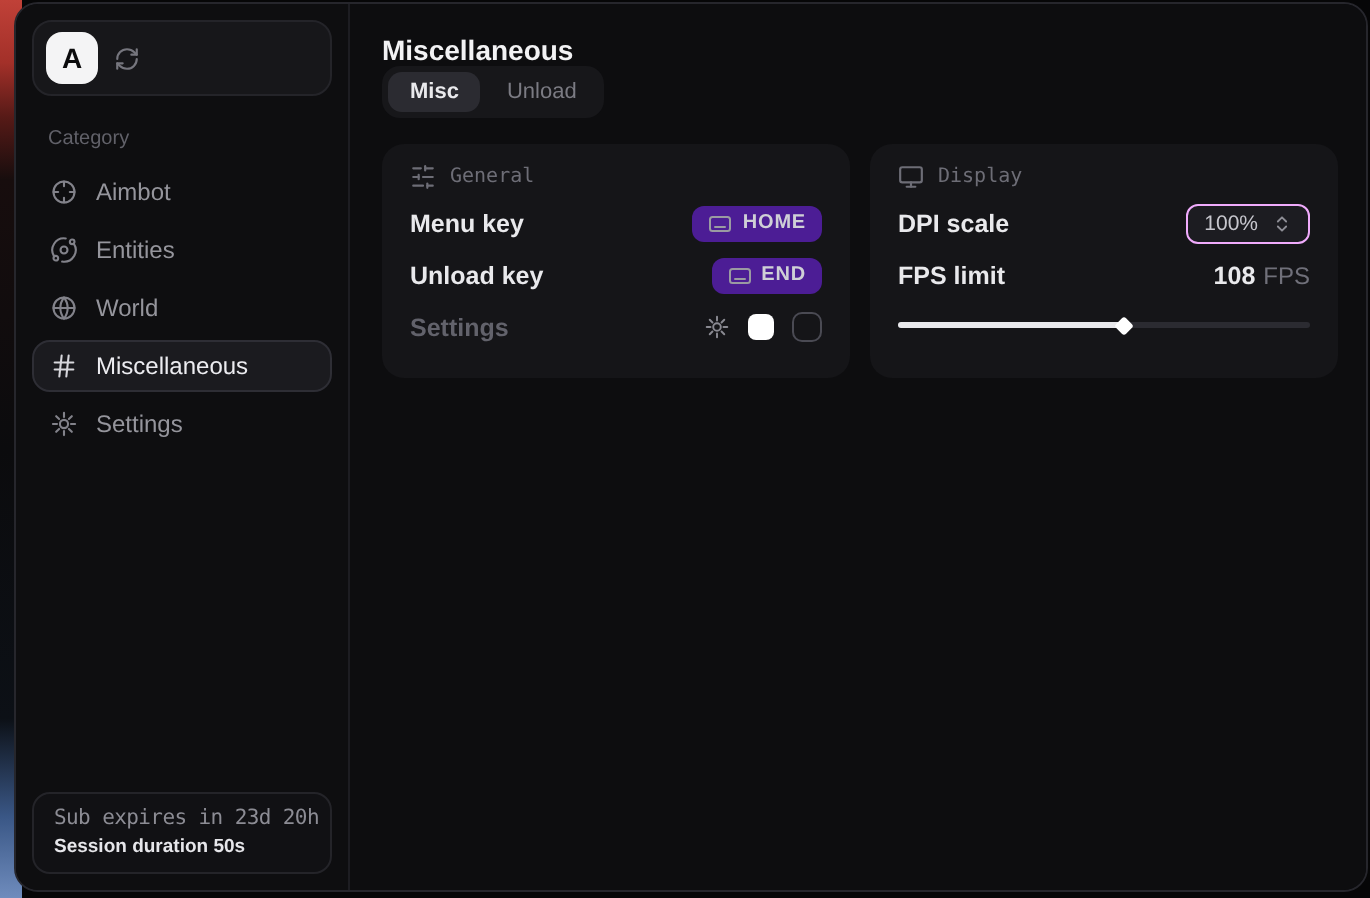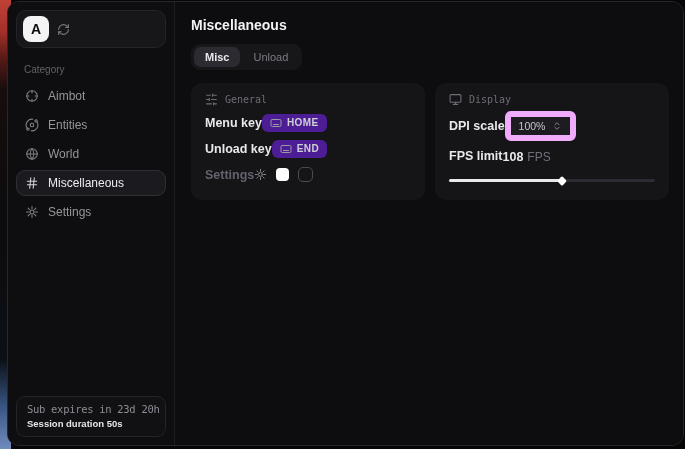--- a/index.html
+++ b/index.html
@@ -63,53 +63,53 @@
     font-family:"DejaVu Sans Mono", monospace;
     font-size:10.5px; color:#8c8c94; letter-spacing:-0.3px; white-space:nowrap;
   }
   .session-line { font-size:9.5px; font-weight:bold; color:#e6e6ea; margin-top:3px; }
 
   
   .main { flex:1; padding:15px 14px 0 16px; background:#0d0d0f; }
   .main-title { font-size:14px; font-weight:bold; color:#f2f2f4; }
   .tabs {
     display:inline-flex; gap:2px; background:#17171a;
-    border-radius:9px; padding:3px; margin-top:11px;
+    border-radius:9px; padding:3px; 
   }
   .tab { font-size:11px; padding:4px 11px; border-radius:7px; color:#7b7b83; }
   .tab.active { background:#2b2b31; color:#eaeaed; font-weight:bold; }
 
   .panels { display:flex; gap:10px; margin-top:13px; }
   .panel { flex:1; background:#151518; border-radius:11px; padding:10px 14px 14px; }
   .panel-header {
     display:flex; align-items:center; gap:7px; margin-bottom:5px;
     color:#6d6d76; font-family:"DejaVu Sans Mono", monospace; font-size:10px;
   }
   .row {
-    display:flex; align-items:center; justify-content:flex-start;
+    display:flex; align-items:center; justify-content:space-between;
     min-height:23px; margin-top:3px;
   }
   .row-label { font-size:12.5px; font-weight:bold; color:#e9e9ec; }
   .row-label.dim { color:#62626b; }
 
   .keybind {
     display:inline-flex; align-items:center; gap:5px;
     background:#4c1d95; border-radius:6px; padding:3px 8px;
     font-size:10px; font-weight:bold; color:#cfcfd6; letter-spacing:.4px;
   }
   .keybind .kicon { display:flex; color:#9a9aa2; }
 
   .ctrl-group { display:flex; align-items:center; gap:9px; }
   .gear-small { display:flex; color:#8a8a92; }
   .swatch { width:13px; height:13px; border-radius:4px; background:#ffffff; }
   .checkbox { width:15px; height:15px; border:1.5px solid #4a4a53; border-radius:5px; }
 
   .select {
     display:inline-flex; align-items:center; gap:7px;
-    background:#1c1c21; border:6px solid #f0abfc; border-radius:6px;
+    background:#1c1c21; border:1px solid #f0abfc; border-radius:6px;
     padding:3px 8px; font-size:10.5px; color:#c6c6cd;
   }
   .select .sicon { display:flex; color:#8d8d95; }
 
   .fps-val { font-size:12.5px; font-weight:bold; color:#e9e9ec; }
   .fps-unit { font-size:12px; color:#70707a; font-weight:normal; margin-left:4px; }
 
   .slider { position:relative; height:3px; margin-top:12px; background:#2b2b31; border-radius:2px; }
   .slider-fill { position:absolute; left:0; top:0; height:3px; background:#e9e9ec; border-radius:2px; }
   .slider-thumb {

